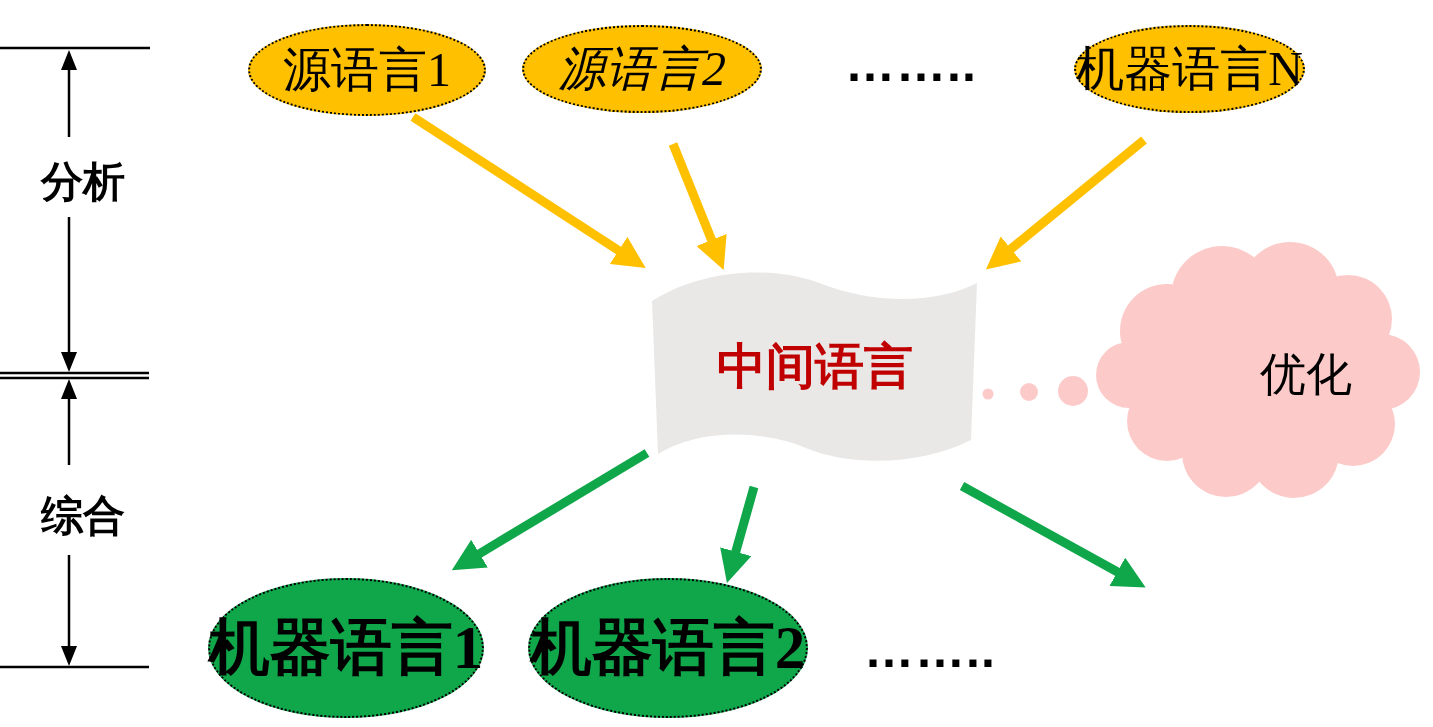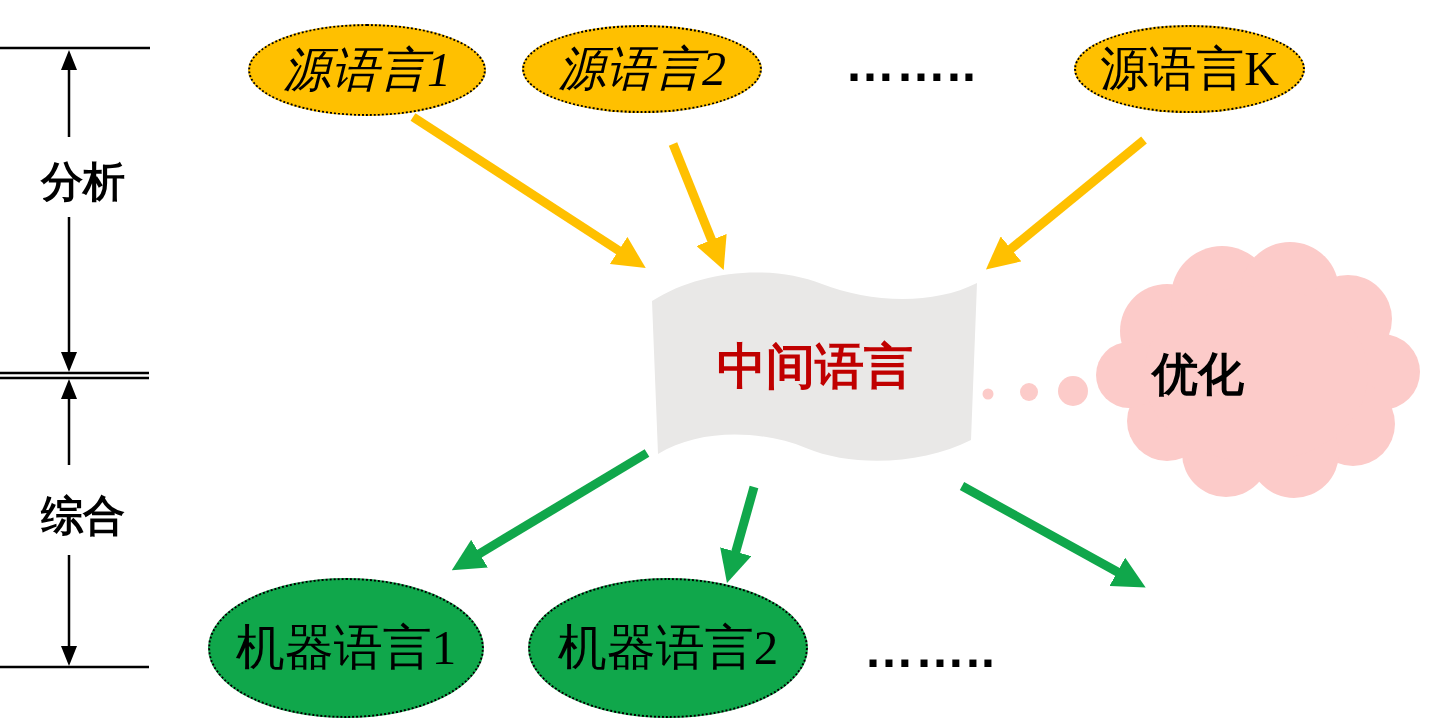--- a/index.html
+++ b/index.html
@@ -10,37 +10,37 @@
   }
   .stage svg.layer { position:absolute; left:0; top:0; }
   .ellipse {
     position:absolute; border-radius:50%;
     border:2.5px dotted #000;
     display:flex; align-items:center; justify-content:center;
     font-family:"Liberation Serif", serif;
     color:#000; box-sizing:border-box; white-space:nowrap;
   }
   .src-ellipse  { background:var(--source-fill); font-size:48px; }
-  .mach-ellipse { background:var(--machine-fill); font-size:49px; }
+  .mach-ellipse { background:var(--machine-fill); font-size:61px;font-weight:bold; }
   .dim-label {
     position:absolute; font-weight:bold; font-size:42px; color:var(--text-black);
     width:112px; text-align:center; line-height:1.15;
   }
   .ellipsis-dots {
     position:absolute; font-weight:bold; font-size:50px; color:var(--text-black);
     line-height:60px; letter-spacing:1px; white-space:nowrap;
   }
   .banner-label {
     position:absolute; left:660px; top:338px; width:310px;
     text-align:center; font-weight:bold; font-size:49px;
     color:var(--banner-text); line-height:56px;
   }
   .cloud-label {
     position:absolute; left:1152px; top:348px; width:200px;
-    text-align:left; font-weight:bold; font-size:46px;
+    text-align:right; font-weight:normal; font-size:46px;
     color:var(--text-black); line-height:52px;
   }
 </style>
 </head>
 <body>
 
 <div class="stage">
 
   <svg class="layer" width="1433" height="727" viewBox="0 0 1433 727">
     <defs>
@@ -106,29 +106,29 @@
     <g style="stroke:var(--arrow-green)" stroke-width="9" fill="none">
       <line x1="647" y1="453" x2="474" y2="557" marker-end="url(#head-green)"></line>
       <line x1="754" y1="487" x2="734" y2="558" marker-end="url(#head-green)"></line>
       <line x1="962" y1="486" x2="1123" y2="575" marker-end="url(#head-green)"></line>
     </g>
   </svg>
 
   <div class="dim-label" style="left:27px; top:492px;">综合</div>
   <div class="dim-label" style="left:27px; top:158px;">分析</div>
 
-  <div class="ellipse src-ellipse" style="left:248px; top:24px; width:238px; height:92px;font-style:italic;">
+  <div class="ellipse src-ellipse" style="left:248px; top:24px; width:238px; height:92px;">
     <span>源语言1</span>
   </div>
   <div class="ellipse src-ellipse" style="left:522px; top:25px; width:240px; height:88px;font-style:italic;">
     <span>源语言2</span>
   </div>
   <div class="ellipsis-dots" style="left:845px; top:34px;">……..</div>
   <div class="ellipse src-ellipse" style="left:1074px; top:25px; width:231px; height:88px;">
-    <span>源语言K</span>
+    <span>机器语言N</span>
   </div>
 
   <div class="banner-label">中间语言</div>
 
   <div class="cloud-label">优化</div>
 
   <div class="ellipse mach-ellipse" style="left:208px; top:578px; width:276px; height:140px;">
     <span>机器语言1</span>
   </div>
   <div class="ellipse mach-ellipse" style="left:528px; top:578px; width:280px; height:140px;">

